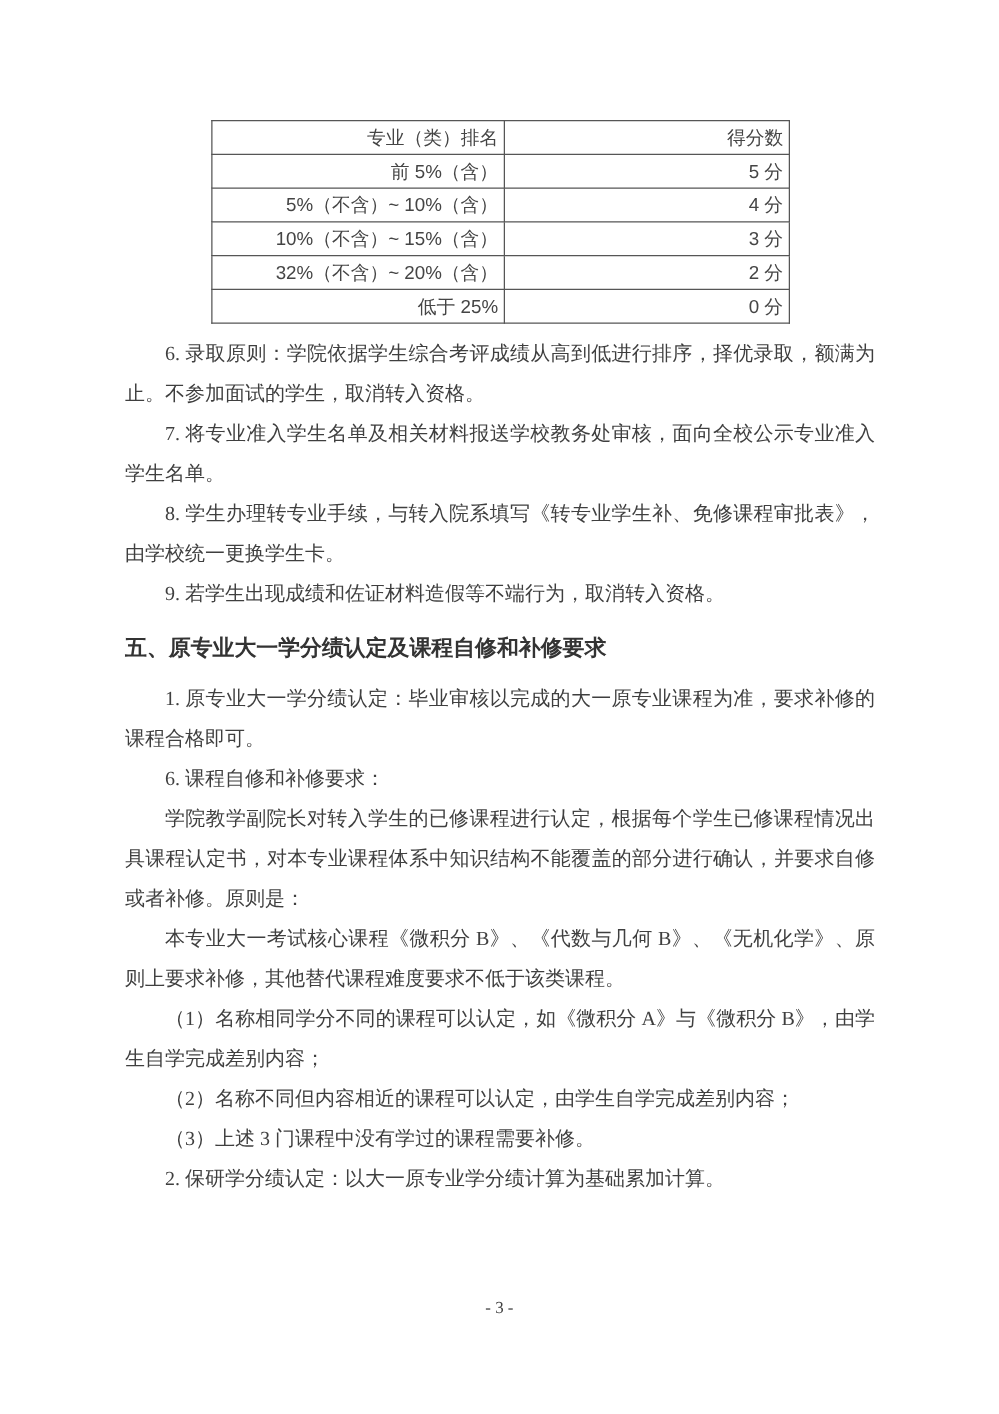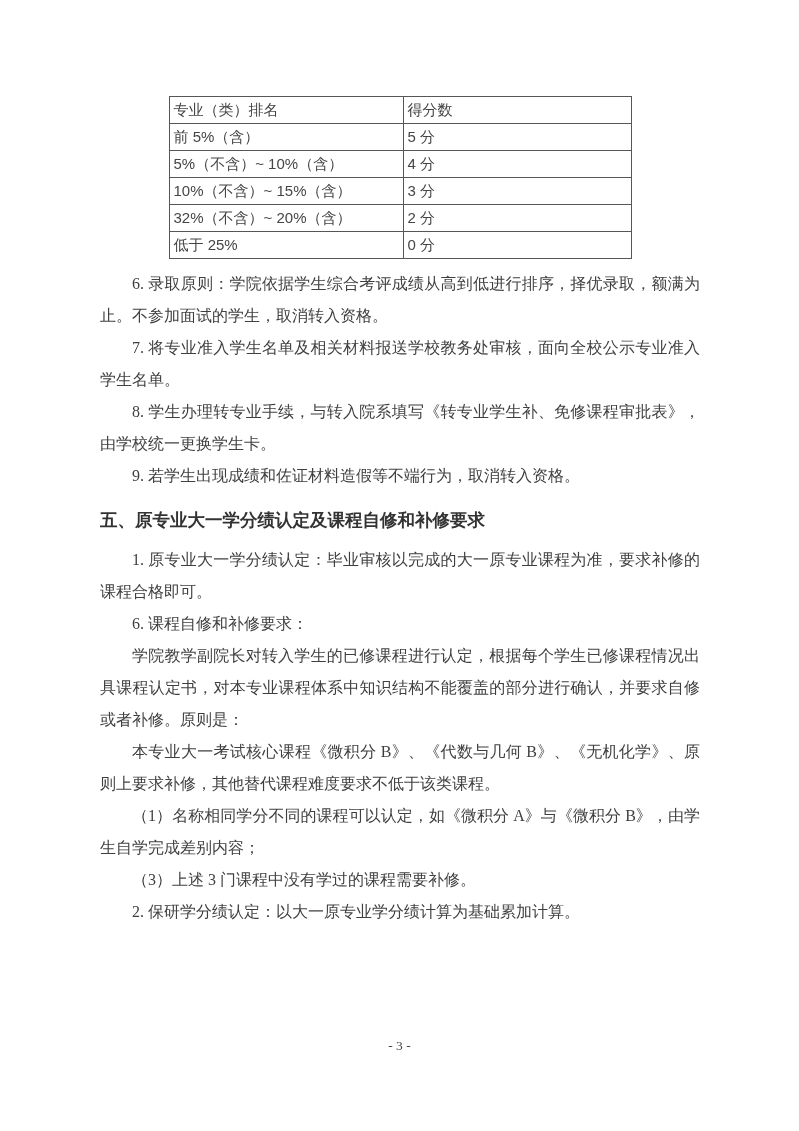--- a/index.html
+++ b/index.html
@@ -28,40 +28,40 @@
     table-layout: fixed;
     font-family: "Liberation Sans", "DejaVu Sans", sans-serif;
     font-size: 15px;
     color: #454545;
   }
   table.score-table th,
   table.score-table td {
     border: 1px solid #565656;
     height: 27px;
     padding: 0 4px;
-    text-align: left;
+    text-align: right;
     vertical-align: middle;
     font-weight: normal;
   }
 
   .body-text {
     margin-top: 9px;
     font-family: "Liberation Serif", "DejaVu Serif", serif;
     font-size: 16px;
     line-height: 32px;
     color: #3f3f3f;
   }
   .para {
     margin: 0;
     text-indent: 2em;
     text-align: justify;
   }
   .sec-heading {
     margin: 14px 0 10px 0;
-    font-family: Liberation Sans, sans-serif;
+    font-family: Liberation Mono, monospace;
     font-weight: bold;
     font-size: 17.5px;
     line-height: 28px;
     color: #333333;
   }
 
   .page-number {
     position: absolute;
     left: 0;
     top: 1038px;
@@ -119,20 +119,21 @@
       <p class="para">8. 学生办理转专业手续，与转入院系填写《转专业学生补、免修课程审批表》，由学校统一更换学生卡。</p>
       <p class="para">9. 若学生出现成绩和佐证材料造假等不端行为，取消转入资格。</p>
 
       <h2 class="sec-heading">五、原专业大一学分绩认定及课程自修和补修要求</h2>
 
       <p class="para">1. 原专业大一学分绩认定：毕业审核以完成的大一原专业课程为准，要求补修的课程合格即可。</p>
       <p class="para">6. 课程自修和补修要求：</p>
       <p class="para">学院教学副院长对转入学生的已修课程进行认定，根据每个学生已修课程情况出具课程认定书，对本专业课程体系中知识结构不能覆盖的部分进行确认，并要求自修或者补修。原则是：</p>
       <p class="para">本专业大一考试核心课程《微积分 B》、《代数与几何 B》、《无机化学》、原则上要求补修，其他替代课程难度要求不低于该类课程。</p>
       <p class="para">（1）名称相同学分不同的课程可以认定，如《微积分 A》与《微积分 B》，由学生自学完成差别内容；</p>
+      <p class="para">（2）名称不同但内容相近的课程可以认定，由学生自学完成差别内容；</p>
       <p class="para">（3）上述 3 门课程中没有学过的课程需要补修。</p>
       <p class="para">2. 保研学分绩认定：以大一原专业学分绩计算为基础累加计算。</p>
 
     </div>
   </div>
 
   <div class="page-number">- 3 -</div>
 </div>
 
 </body></html>

